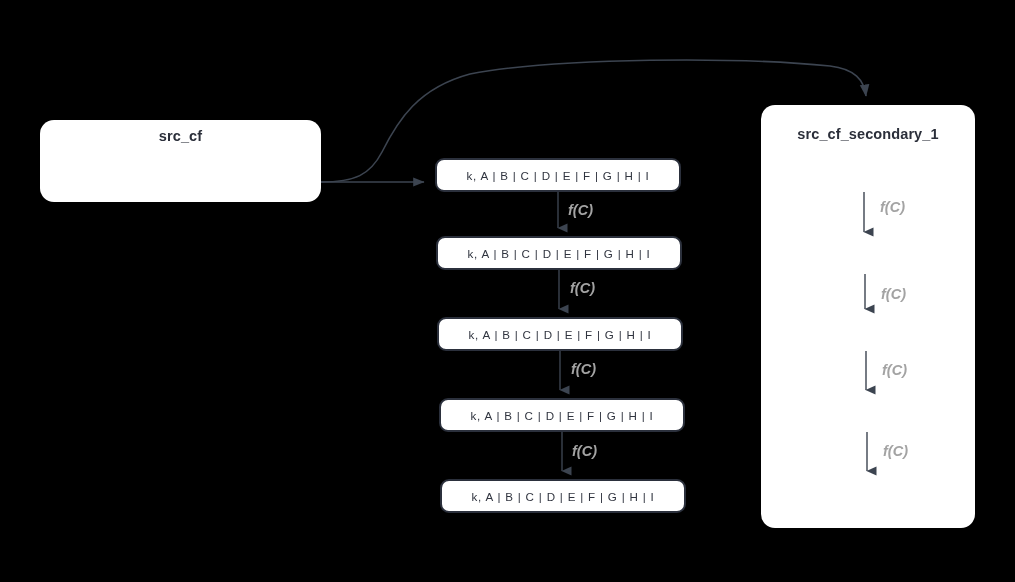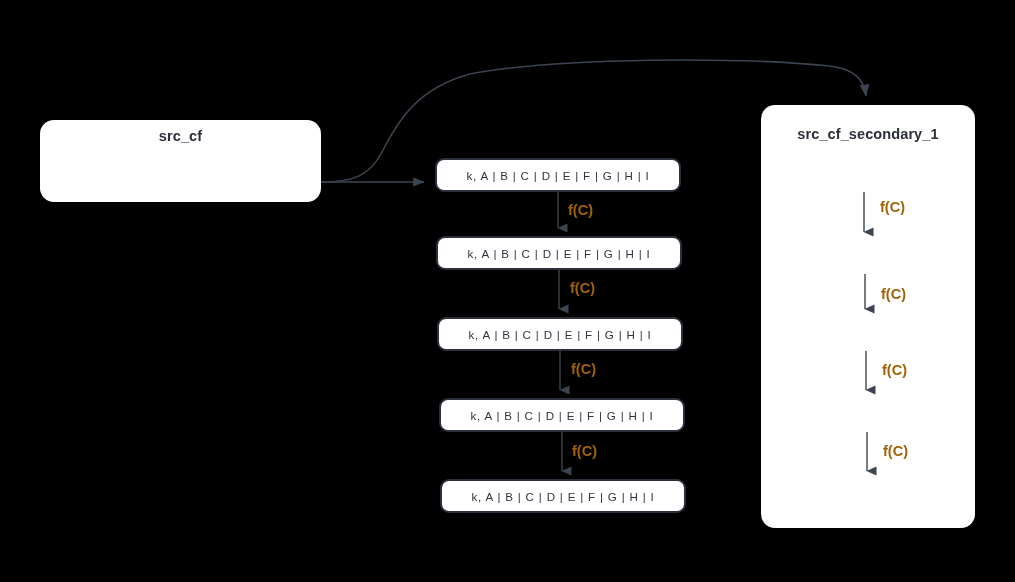--- a/index.html
+++ b/index.html
@@ -47,23 +47,24 @@
     white-space: nowrap;
     letter-spacing: 0.55px;
     box-shadow: 1px 1px 0 rgba(0,0,0,0.22);
   }
   .node.wide { font-size: 11.6px; letter-spacing: 0.8px; }
   
   .edge-label {
     position: absolute;
     font-weight: bold;
     font-size: 14.5px;
-    color: #a16207;
+    color: #a3a3a3;
     white-space: nowrap;
     z-index: 4;
+    font-style: italic;
   }
   
   .edges-under { position: absolute; left:0; top:0; z-index: 1; }
   .edges-over  { position: absolute; left:0; top:0; z-index: 3; pointer-events: none; }
 </style>
 </head>
 <body>
 
 <div id="canvas">
 

